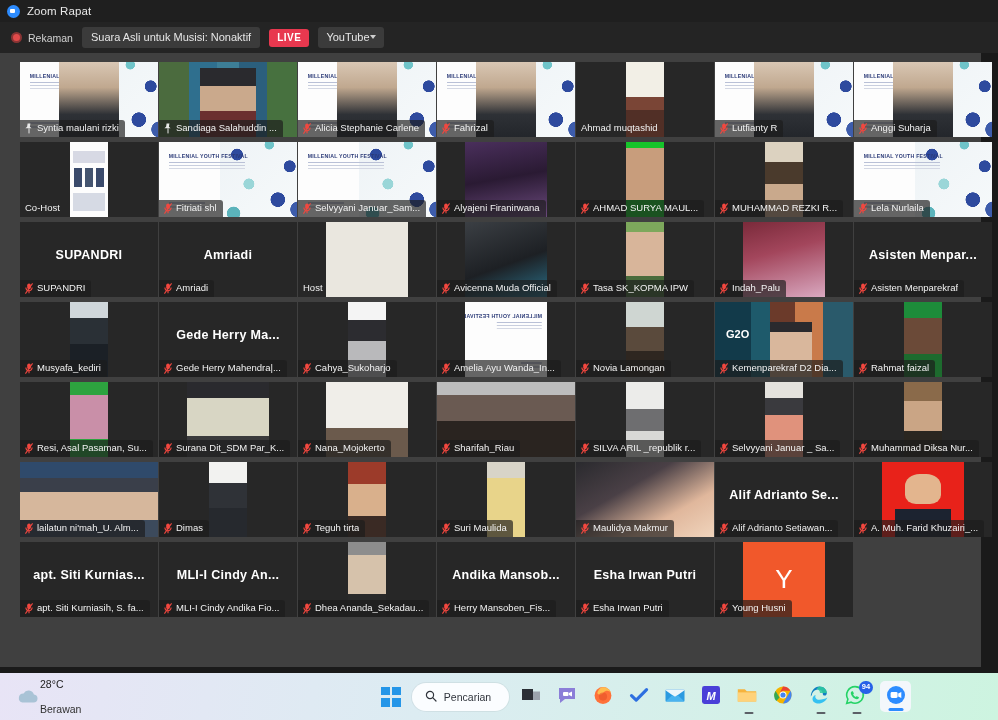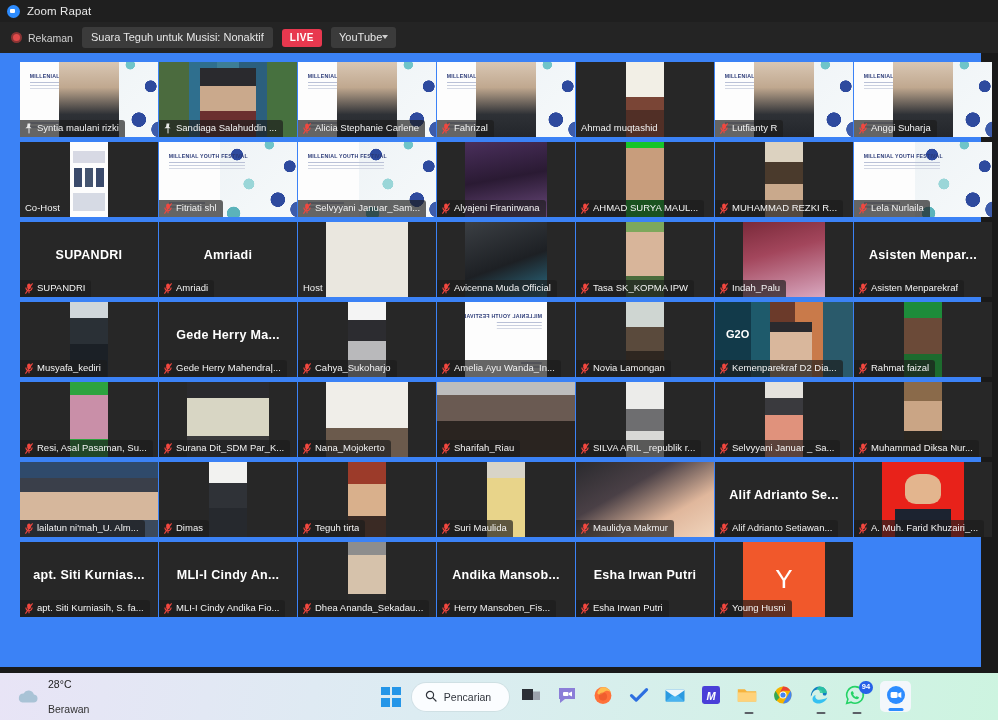--- a/index.html
+++ b/index.html
@@ -61,21 +61,21 @@
     width: 0; height: 0;
     border-left: 3.5px solid transparent;
     border-right: 3.5px solid transparent;
     border-top: 4px solid #cfcfcf;
   }
 
   
   #gallery {
     position: relative;
     width: 981px; height: 614px;
-    background: #3b82f6;
+    background: #404040;
     padding: 9px 20px 0 20px;
   }
   .grid {
     display: grid;
     grid-template-columns: repeat(7, 138px);
     grid-auto-rows: 75px;
     column-gap: 1px; row-gap: 5px;
   }
   .tile {
     position: relative;
@@ -156,21 +156,21 @@
   }
 
   
   #taskbar {
     position: absolute; left: 0; top: 673px;
     width: 998px; height: 47px;
     background: linear-gradient(100deg, #e8e4f6 0%, #dcecf2 42%, #cdf4e0 100%);
     display: flex; align-items: center;
   }
   .weather {
-    display: flex; align-items: center; gap: 8px;
+    display: flex; align-items: center; 
     padding-left: 16px; width: 300px;
   }
   .cloud {
     width: 24px; height: 15px; position: relative; flex: 0 0 auto;
   }
   .wtxt { line-height: 13px; }
   .wtemp { font-size: 10.5px; color: #1c1c1c; }
   .wdesc { font-size: 10.5px; color: #303030; margin-top: 12px; }
 
   .tb-center {
@@ -219,21 +219,21 @@
 <div id="titlebar">
   <span class="zlogo"></span>
   <span class="wtitle">Zoom Rapat</span>
 </div>
 
 <div id="topbar">
   <div class="rec-group">
     <span class="rec-dot"></span>
     <span class="rec-label">Rekaman</span>
   </div>
-  <div class="pill">Suara Teguh untuk Musisi: Nonaktif</div>
+  <div class="pill">Suara Asli untuk Musisi: Nonaktif</div>
   <div class="live-badge">LIVE</div>
   <div class="yt-select">
     <span>YouTube</span>
     <span class="caret"></span>
   </div>
 </div>
 
 <div id="gallery">
   <div class="grid" id="tilegrid">
       <div class="tile">

